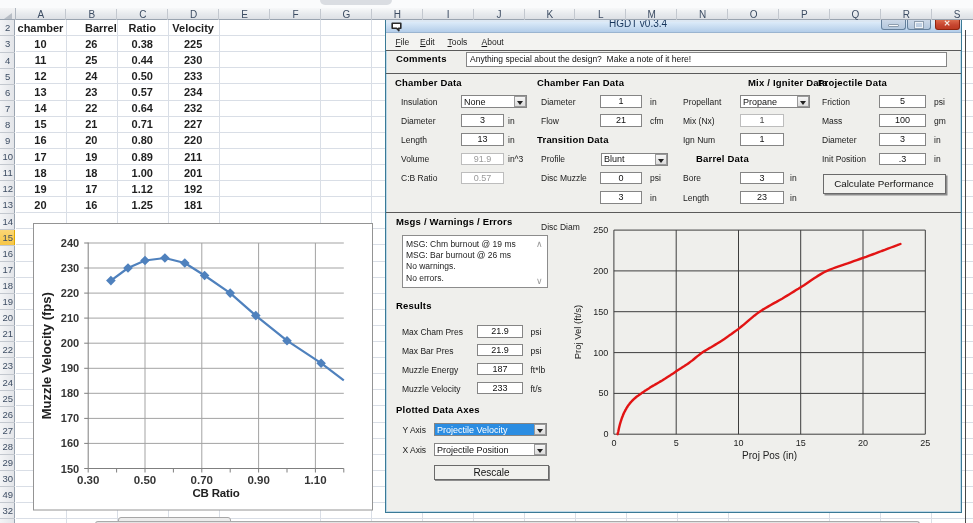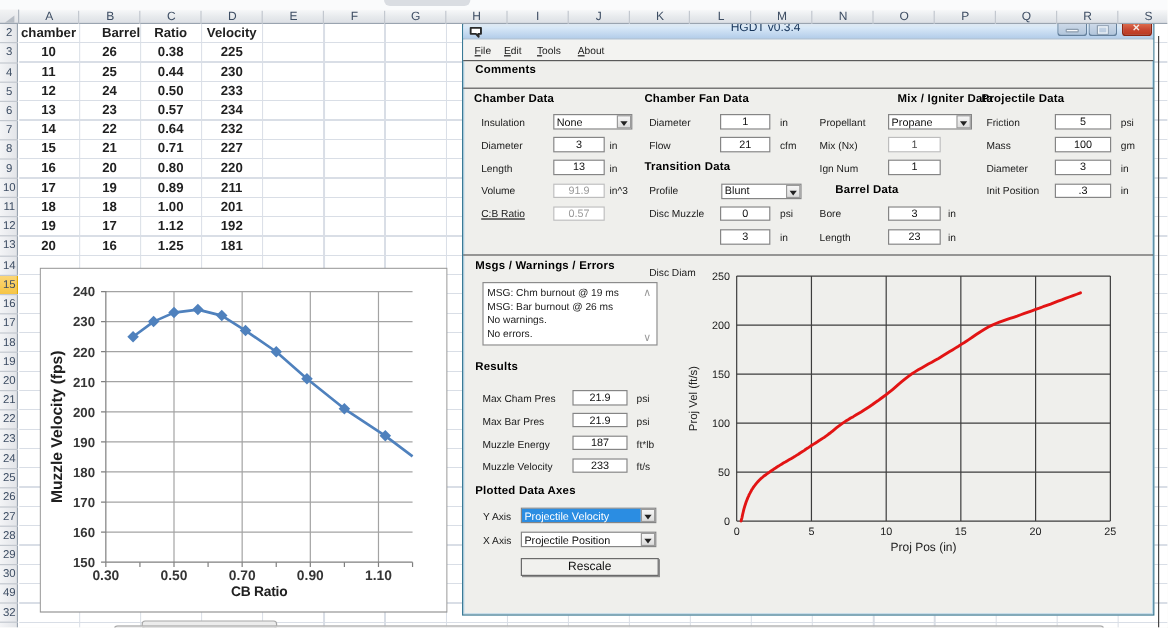--- a/index.html
+++ b/index.html
@@ -259,20 +259,21 @@
 <div style="left:906.5px;top:20px;width:24.5px;height:10px;background:linear-gradient(#cdd9e8,#b2c6dc);border:1px solid #64809c;border-top:none;border-radius:0 0 3px 3px;"></div>
 <div style="left:914.5px;top:22px;width:8.5px;height:6px;border:1.5px solid #eff3f7;box-shadow:0 0 0 1px #8d9dae;"></div>
 <div style="left:934.5px;top:20px;width:25px;height:10px;background:linear-gradient(#dc6a4c,#c64530 55%,#bc3a22);border:1px solid #8e2410;border-top:none;border-radius:0 0 3px 3px;color:#f6efe8;font-size:8px;font-weight:bold;text-align:center;line-height:7px;">✕</div>
 <div style="left:386px;top:32.5px;width:574.5px;height:17px;background:#f3f3f1;"></div>
 <div class="lbl" style="left:395.5px;top:36.5px;"><span style="text-decoration:underline;">F</span>ile</div>
 <div class="lbl" style="left:420px;top:36.5px;"><span style="text-decoration:underline;">E</span>dit</div>
 <div class="lbl" style="left:447.5px;top:36.5px;"><span style="text-decoration:underline;">T</span>ools</div>
 <div class="lbl" style="left:481.5px;top:36.5px;"><span style="text-decoration:underline;">A</span>bout</div>
 <div style="left:386px;top:49.5px;width:574.5px;height:1.2px;background:#5a5a5a;"></div>
 <div class="hd" style="left:396px;top:53px;">Comments</div>
+<div class="inp" style="left:466px;top:51.5px;width:481px;height:15.5px;text-align:left;line-height:13.5px;padding-left:3px;font-size:8.5px;">Anything special about the design?&nbsp; Make a note of it here!</div>
 <div style="left:386px;top:72.5px;width:574.5px;height:1.2px;background:#5a5a5a;"></div>
 <div class="hd" style="left:395px;top:76.5px;">Chamber Data</div>
 <div class="hd" style="left:537px;top:76.5px;">Chamber Fan Data</div>
 <div class="hd" style="left:710px;top:76.5px;padding-left:38px;">Mix / Igniter Data</div>
 <div class="hd" style="left:818px;top:76.5px;">Projectile Data</div>
 <div class="hd" style="left:537px;top:133.5px;">Transition Data</div>
 <div class="hd" style="left:656px;top:152.5px;padding-left:40px;">Barrel Data</div>
 <div class="lbl" style="left:401px;top:96.5px;">Insulation</div>
 <div class="dd" style="left:461px;top:95.0px;width:66px;height:13px;"></div>
 <div class="ddtxt" style="left:464px;top:96.5px;">None</div>
@@ -281,21 +282,21 @@
     </div>
 <div class="lbl" style="left:401px;top:115.7px;">Diameter</div>
 <div class="inp" style="left:461px;top:114.2px;width:43px;height:12.5px;line-height:10.5px;">3</div>
 <div class="unit" style="left:508px;top:115.7px;">in</div>
 <div class="lbl" style="left:401px;top:134.9px;">Length</div>
 <div class="inp" style="left:461px;top:133.4px;width:43px;height:12.5px;line-height:10.5px;">13</div>
 <div class="unit" style="left:508px;top:134.9px;">in</div>
 <div class="lbl" style="left:401px;top:154.1px;">Volume</div>
 <div class="inp" style="left:461px;top:152.6px;width:43px;height:12.5px;line-height:10.5px;border-color:#bdbdbd;color:#9a9a9a;">91.9</div>
 <div class="unit" style="left:508px;top:154.1px;">in^3</div>
-<div class="lbl" style="left:401px;top:173.3px;text-decoration:underline;">C:B Ratio</div>
+<div class="lbl" style="left:401px;top:173.3px;">C:B Ratio</div>
 <div class="inp" style="left:461px;top:171.8px;width:43px;height:12.5px;line-height:10.5px;border-color:#bdbdbd;color:#9a9a9a;">0.57</div>
 <div class="lbl" style="left:541px;top:96.5px;">Diameter</div>
 <div class="inp" style="left:600px;top:95.0px;width:42px;height:12.5px;line-height:10.5px;">1</div>
 <div class="unit" style="left:650px;top:96.5px;">in</div>
 <div class="lbl" style="left:541px;top:115.7px;">Flow</div>
 <div class="inp" style="left:600px;top:114.2px;width:42px;height:12.5px;line-height:10.5px;">21</div>
 <div class="unit" style="left:650px;top:115.7px;">cfm</div>
 <div class="lbl" style="left:541px;top:154.1px;">Profile</div>
 <div class="dd" style="left:601px;top:152.6px;width:67px;height:13px;"></div>
 <div class="ddtxt" style="left:604px;top:154.1px;">Blunt</div>
@@ -329,20 +330,21 @@
 <div class="unit" style="left:934px;top:96.5px;">psi</div>
 <div class="lbl" style="left:822px;top:115.7px;">Mass</div>
 <div class="inp" style="left:879px;top:114.2px;width:47px;height:12.5px;line-height:10.5px;">100</div>
 <div class="unit" style="left:934px;top:115.7px;">gm</div>
 <div class="lbl" style="left:822px;top:134.9px;">Diameter</div>
 <div class="inp" style="left:879px;top:133.4px;width:47px;height:12.5px;line-height:10.5px;">3</div>
 <div class="unit" style="left:934px;top:134.9px;">in</div>
 <div class="lbl" style="left:822px;top:154.1px;">Init Position</div>
 <div class="inp" style="left:879px;top:152.6px;width:47px;height:12.5px;line-height:10.5px;">.3</div>
 <div class="unit" style="left:934px;top:154.1px;">in</div>
+<div style="left:822.5px;top:174px;width:123px;height:20px;background:#f1f1ee;border:1px solid #6a6a6a;box-shadow:1.5px 1.5px 0 #8c8c8c;font-size:9.8px;color:#111;text-align:center;line-height:18px;">Calculate Performance</div>
 <div style="left:386px;top:211.5px;width:574.5px;height:1.2px;background:#5a5a5a;"></div>
 <div class="hd" style="left:396px;top:216px;">Msgs / Warnings / Errors</div>
 <div style="left:402px;top:234.5px;width:146px;height:53.5px;background:#fff;border:1px solid #8c8c8c;"></div>
 <div style="left:406px;top:239.0px;font-size:8.5px;color:#222;white-space:nowrap;">MSG: Chm burnout @ 19 ms</div>
 <div style="left:406px;top:250.2px;font-size:8.5px;color:#222;white-space:nowrap;">MSG: Bar burnout @ 26 ms</div>
 <div style="left:406px;top:261.4px;font-size:8.5px;color:#222;white-space:nowrap;">No warnings.</div>
 <div style="left:406px;top:272.6px;font-size:8.5px;color:#222;white-space:nowrap;">No errors.</div>
 <div style="left:536px;top:239px;font-size:9px;color:#9a9a9a;">∧</div>
 <div style="left:536px;top:276px;font-size:9px;color:#9a9a9a;">∨</div>
 <div class="hd" style="left:396px;top:300px;">Results</div>

